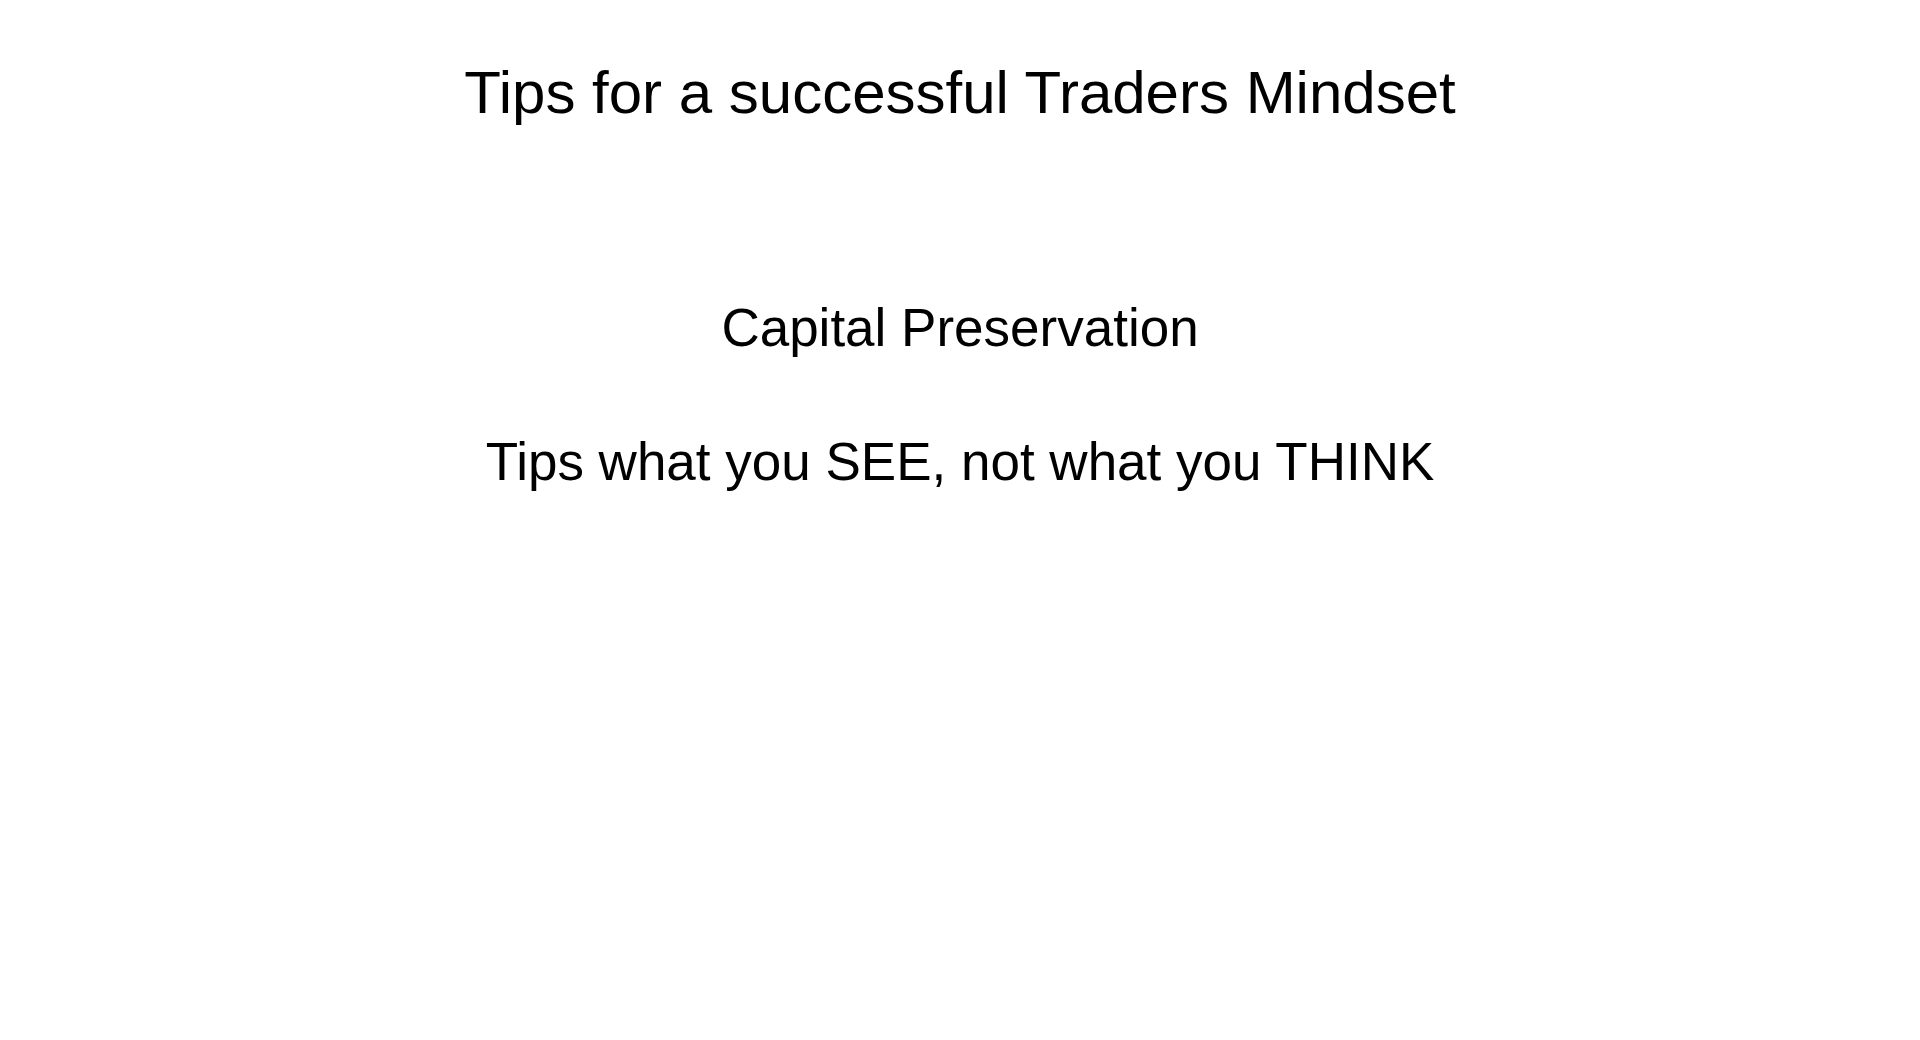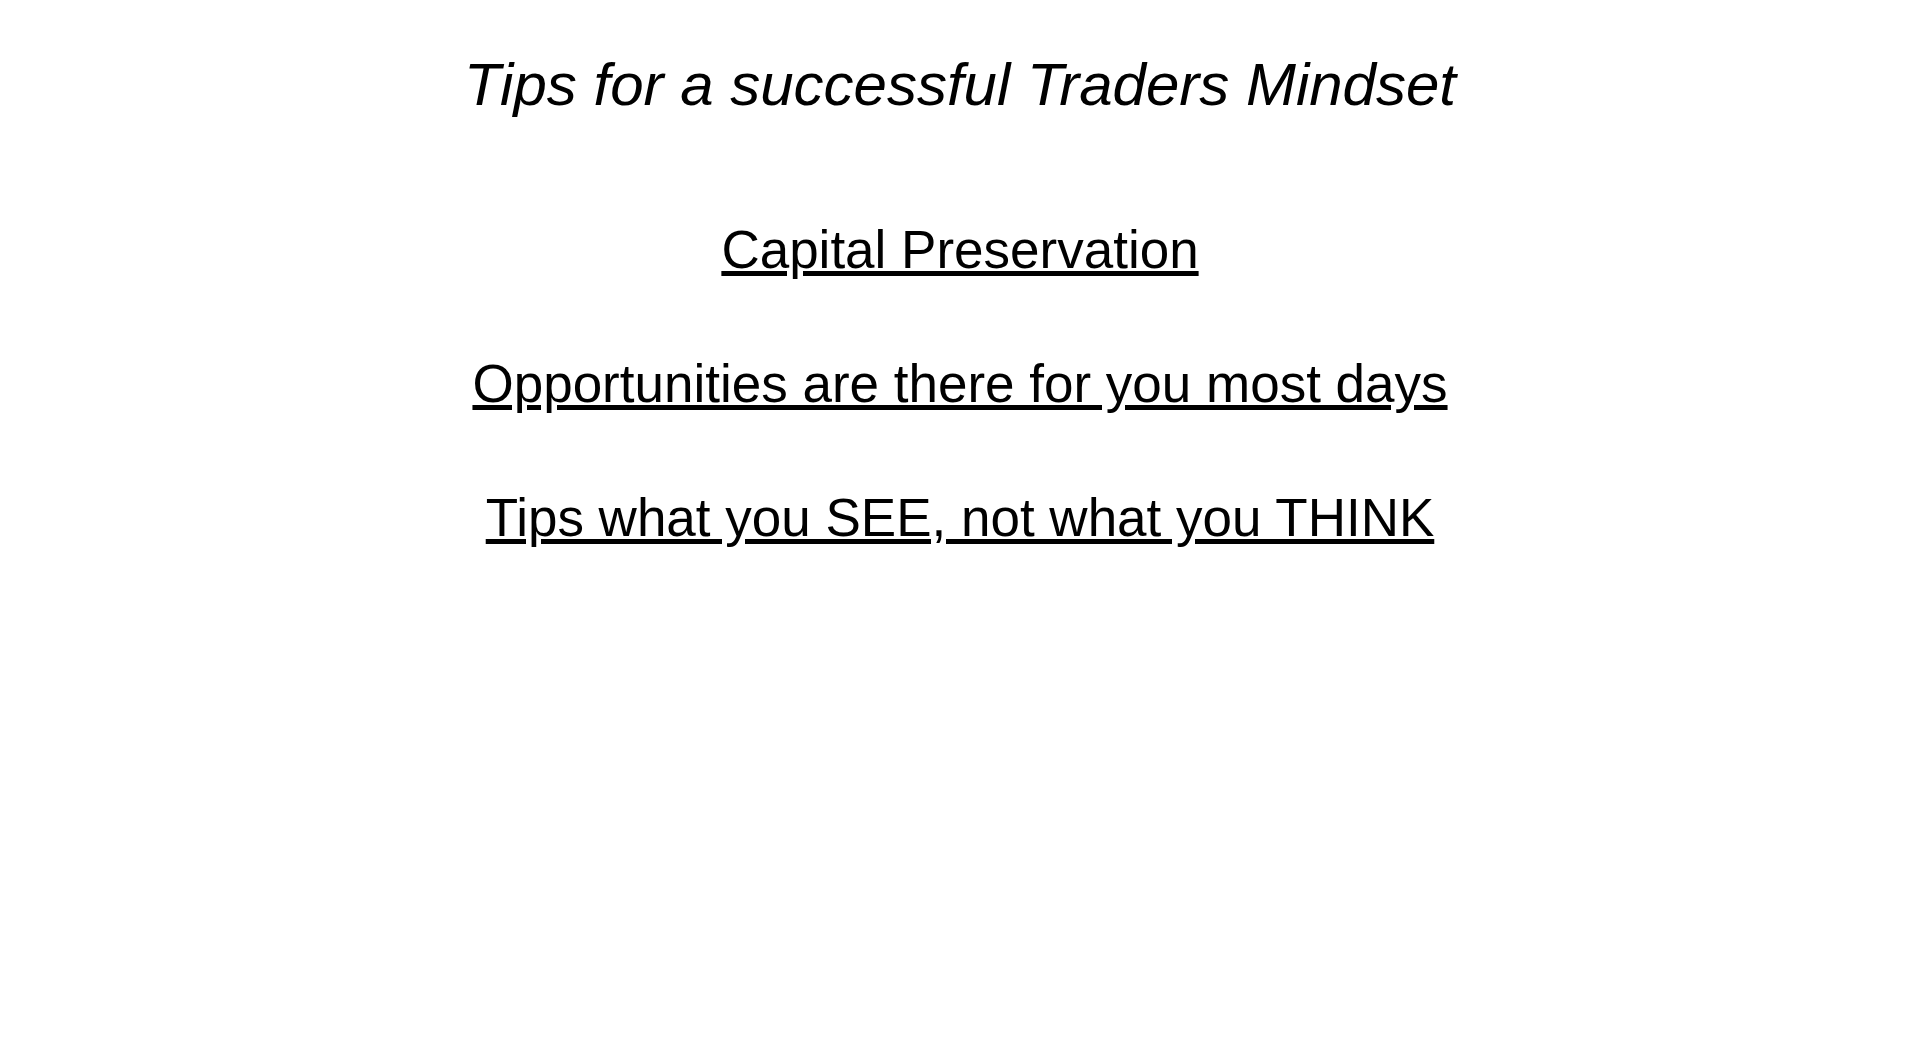--- a/index.html
+++ b/index.html
@@ -20,27 +20,26 @@
     position: relative;
     width: 1920px;
     height: 1040px;
     background: #ffffff;
   }
 
   
   .title-block {
     position: absolute;
     left: 0;
-    top: 7px;
+    top: 15px;
     width: 1920px;
     height: 190px;
     display: flex;
     align-items: flex-end;
     justify-content: center;
-    font-style: italic;
   }
   .slide-title {
     font-size: 60px;
     font-weight: 400;
     line-height: 1;
     letter-spacing: 0px;
     color: #000000;
     text-align: center;
     white-space: nowrap;
     padding-bottom: 42px;
@@ -51,24 +50,23 @@
     position: absolute;
     left: 0;
     top: 222px;
     width: 1920px;
     height: 430px;
   }
   .body-line {
     width: 1920px;
     height: 134px;
     display: flex;
-    align-items: flex-start;
+    align-items: flex-end;
     justify-content: center;
     text-align: center;
-    text-decoration: underline;
   }
   .body-line span {
     font-size: 53px;
     font-weight: 400;
     line-height: 1.05;
     color: #000000;
     white-space: nowrap;
   }
 
   
@@ -88,23 +86,20 @@
   <div class="title-block">
     <h1 class="slide-title">Tips for a successful Traders Mindset</h1>
   </div>
 
   <div class="body-block">
 
     <div class="body-line">
       <span>Capital Preservation</span>
     </div>
 
-    <div class="body-line">
-      <span>Opportunities are there for you most days</span>
-    </div>
 
     <div class="body-line">
       <span>Tips what you SEE, not what you THINK</span>
     </div>
 
   </div>
 
   <div class="empty-region"></div>
 
 </div>

